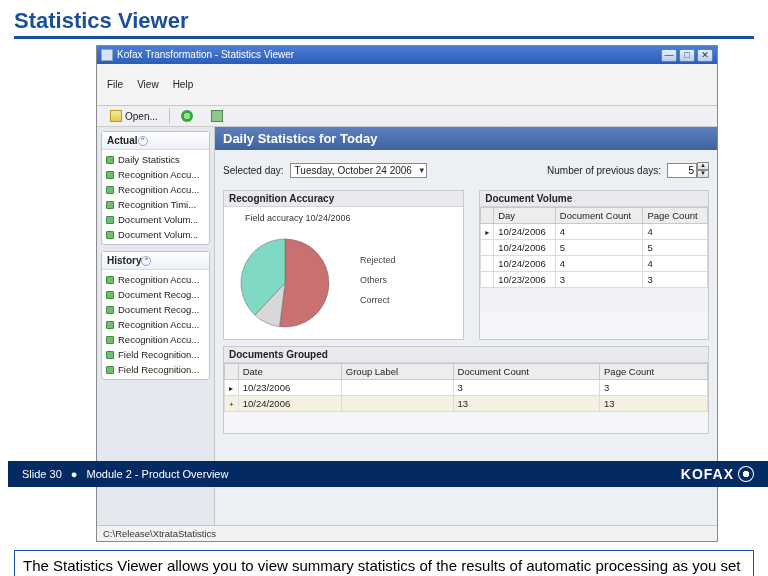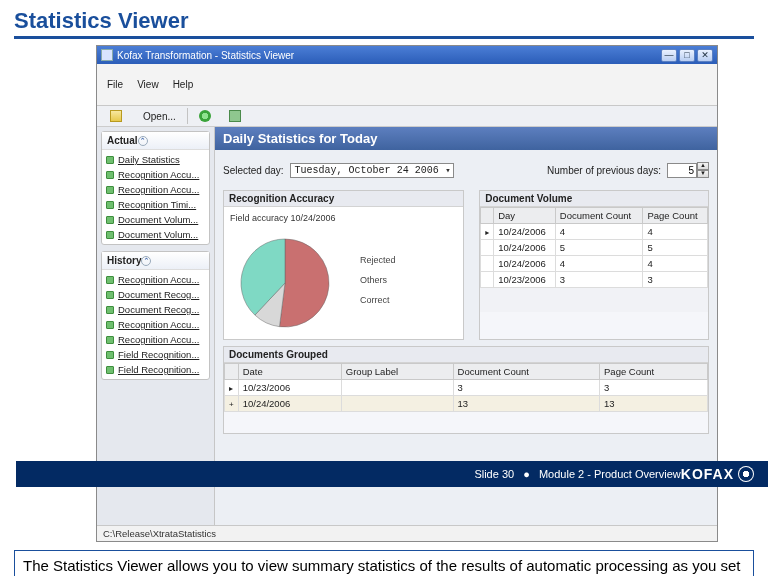--- a/index.html
+++ b/index.html
@@ -7,80 +7,80 @@
 
   
   .slide { width: 768px; height: 487px; position: relative; }
   .slide-title { color: #1a4f9c; font-size: 22px; font-weight: bold; padding: 8px 14px 2px; }
   .slide-rule { height: 3px; background: #1a4f9c; margin: 0 14px 6px; }
   .screenshot-wrap { margin: 0 50px 0 96px; }
 
   
   .appwin { border: 1px solid #8a8a8a; background: #e6eaf0; font-size: 10px; color: #222; }
   .titlebar { background: linear-gradient(#4b7ed6,#2b5db8); color: #fff; display: flex; align-items: center; justify-content: space-between; padding: 2px 4px; height: 18px; }
-  .titlebar-left { display: flex; align-items: center; gap: 4px; }
+  .titlebar-left { display: flex; align-items: flex-start; gap: 4px; }
   .titlebar-icon { width: 12px; height: 12px; background: #d8e4ff; border: 1px solid #8aa; }
   .winbtns { display: flex; gap: 2px; }
   .winbtn { width: 16px; height: 13px; background: linear-gradient(#eaf1ff,#b9cef2); border: 1px solid #5b80c2; border-radius: 2px; display: flex; align-items: center; justify-content: center; font-size: 9px; color: #234; }
 
   .menubar { display: flex; gap: 2px; padding: 14px 4px; background: #f3f3f3; border-bottom: 1px solid #c8c8c8; }
   .menuitem { padding: 1px 6px; }
   .toolbar { display: flex; align-items: center; gap: 4px; padding: 2px 6px; background: #eef0f4; border-bottom: 1px solid #ccc; }
-  .tbtn { padding: 1px 6px; border: 1px solid transparent; font-size: 10px; display:flex; align-items:center; gap:21px;}
+  .tbtn { padding: 1px 6px; border: 1px solid transparent; font-size: 10px; display:flex; align-items:center; gap:3px;}
   .tico { width:12px;height:12px; display:inline-block;}
   .ico-open { background: linear-gradient(#f7e8a0,#e7c94c); border:1px solid #b89a20;}
   .ico-refresh { background: radial-gradient(circle,#8fe28f 40%,#3aa33a 41%); border-radius:50%;}
   .ico-disk { background:#8fc78f; border:1px solid #4a8a4a;}
   .tsep { width:1px; height:16px; background:#c3c3c3; }
 
   .body { display: flex; height: 398px; }
 
   .sidebar { width: 118px; background: #e5e8ee; border-right: 1px solid #c6c6c6; padding: 4px; display: flex; flex-direction: column; gap: 6px; overflow: hidden;}
   .panel { background: #fff; border: 1px solid #c3c3c3; border-radius: 3px; }
   .panel-h { display:flex; justify-content:flex-start; align-items:center; font-weight:bold; padding: 3px 5px; border-bottom: 1px solid #ddd; background: linear-gradient(#fff,#ecf0f7);}
   .chev { width:10px;height:10px; border:1px solid #9ab; border-radius:50%; font-size:7px; display:flex;align-items:center;justify-content:center;color:#4a70b0;}
-  .panel-list { padding: 2px 2px; text-decoration: underline; }
+  .panel-list { padding: 2px 2px; }
   .li { display:flex; align-items:center; gap:4px; padding:2px 2px; white-space:nowrap; overflow:hidden; text-overflow:ellipsis; font-size:9.5px;}
   .bullet { width:8px;height:8px; background:#6fbf6f; border:1px solid #3e8e3e; border-radius:1px;}
 
   .main { flex:1; background:#eceff4; display:flex; flex-direction:column; }
   .main-title { background: linear-gradient(#5d7fbf,#3f639f); color:#fff; font-weight:bold; font-size:13px; padding:4px 8px;}
   .controls { display:flex; align-items:center; gap:6px; padding:12px 8px; font-size:10px;}
-  .combo { background:#fff; border:1px solid #8a8a8a; padding:1px 14px 1px 4px; position:relative; min-width:130px;font-family:Liberation Mono, monospace;}
+  .combo { background:#fff; border:1px solid #8a8a8a; padding:1px 14px 1px 4px; position:relative; min-width:130px;}
   .combo::after { content:"▾"; position:absolute; right:2px; top:1px; font-size:9px; color:#333; }
   .spinner { display:flex; align-items:center;}
   .spinner input { width:30px; text-align:right; border:1px solid #8a8a8a; font-size:10px; padding:1px 2px;}
   .spinbtns { display:flex; flex-direction:column; }
   .sb { width:12px; height:8px; border:1px solid #8a8a8a; background:linear-gradient(#f4f4f4,#dcdcdc); font-size:6px; line-height:5px; text-align:center;}
 
   .row2 { display:flex; gap:15px; padding:0 8px 6px;}
   .group { background:#f5f6fa; border:1px solid #c9c9c9; flex:1; }
   .group-h { font-size:10px; font-weight:bold; padding:2px 5px; background:#e8eaf0; border-bottom:1px solid #d3d3d3;}
   .group-body { background:#fff; }
 
   .chartbox { padding:6px 6px 4px; background:#fff; }
-  .chart-title { font-size:9px; color:#333; margin-bottom:2px;}
+  .chart-title { font-size:9px; color:#333; margin-bottom:2px;margin-left:15px;}
   .chart { display:flex; align-items:center; gap:10px;}
   .legend { font-size:9px; color:#444; }
   .legend div { margin:10px 0;}
 
   table { border-collapse: collapse; width:100%; font-size:9.5px;}
   th { text-align:left; background:#ecedef; border:1px solid #c9c9c9; padding:2px 4px; font-weight:normal; color:#222;}
   td { border:1px solid #dcdcdc; padding:2px 4px;}
   tr.hl td { background:#f4f0e2;}
   .rowptr { width:10px; }
   .rowptr span{ font-size:8px; color:#222;}
 
   .grouped { margin:0 8px 6px; }
   .empty { height:24px; background:#f1f2f6;}
 
   .statusbar { border-top:1px solid #c8c8c8; background:#f2f2f2; font-size:9.5px; padding:2px 6px; color:#333;}
 
   .caption { margin: 8px 14px 0; border: 1.5px solid #1a4f9c; padding: 6px 8px; font-size: 15px; color:#000; line-height:1.25;}
-  .footer { position:absolute; bottom:0; left:16px; right:0; height:26px; background:#032a63; color:#fff; display:flex; align-items:center; justify-content:flex-end; padding:0 14px; font-size:11px;}
+  .footer { position:absolute; bottom:0; left:8px; right:0; height:26px; background:#032a63; color:#fff; display:flex; align-items:center; justify-content:space-between; padding:0 14px; font-size:11px;}
   .footer-left span.dot { margin: 0 6px;}
   .kofax { font-weight:bold; letter-spacing:1px; font-size:14px; display:flex; align-items:center; gap:4px;}
   .kofax-glob { width:16px; height:16px; background: radial-gradient(circle,#fff 30%,#032a63 31%); border-radius:50%; box-shadow: 0 0 0 1px #fff inset;}
 </style>
 </head>
 <body>
 
 <div class="slide">
   <div class="slide-title">Statistics Viewer</div>
   <div class="slide-rule"></div>

